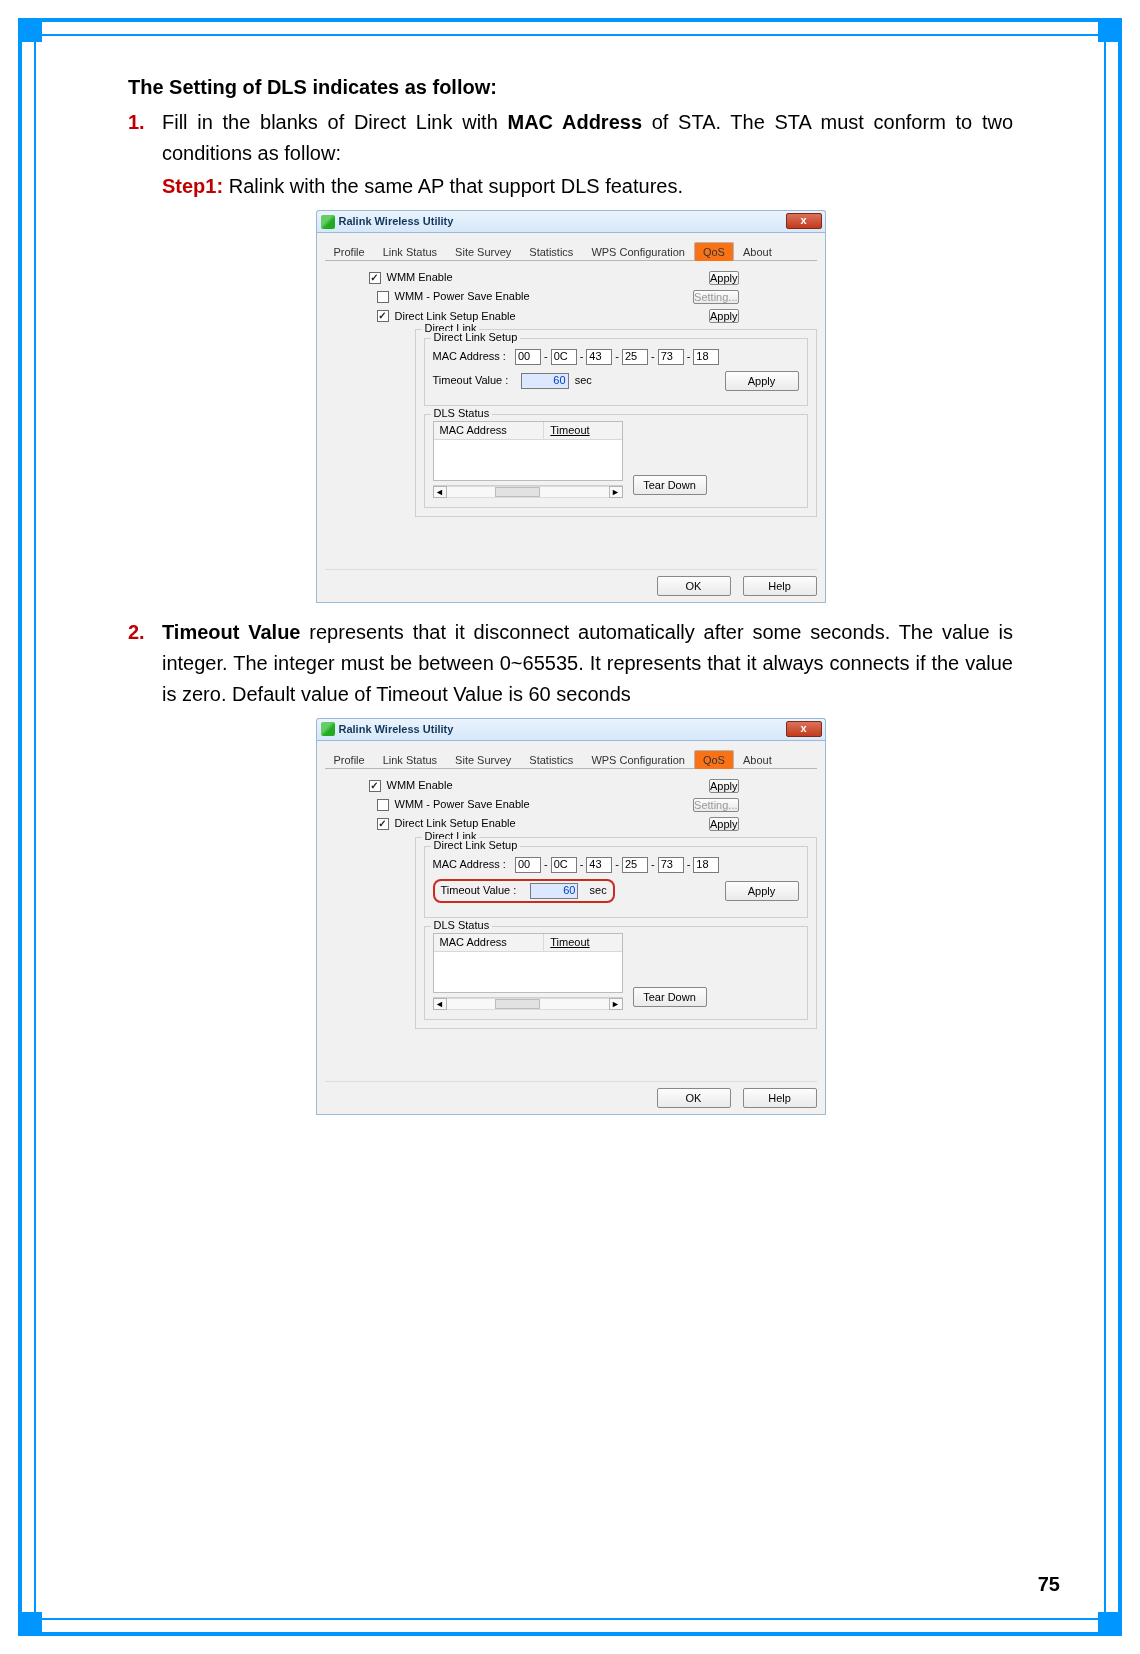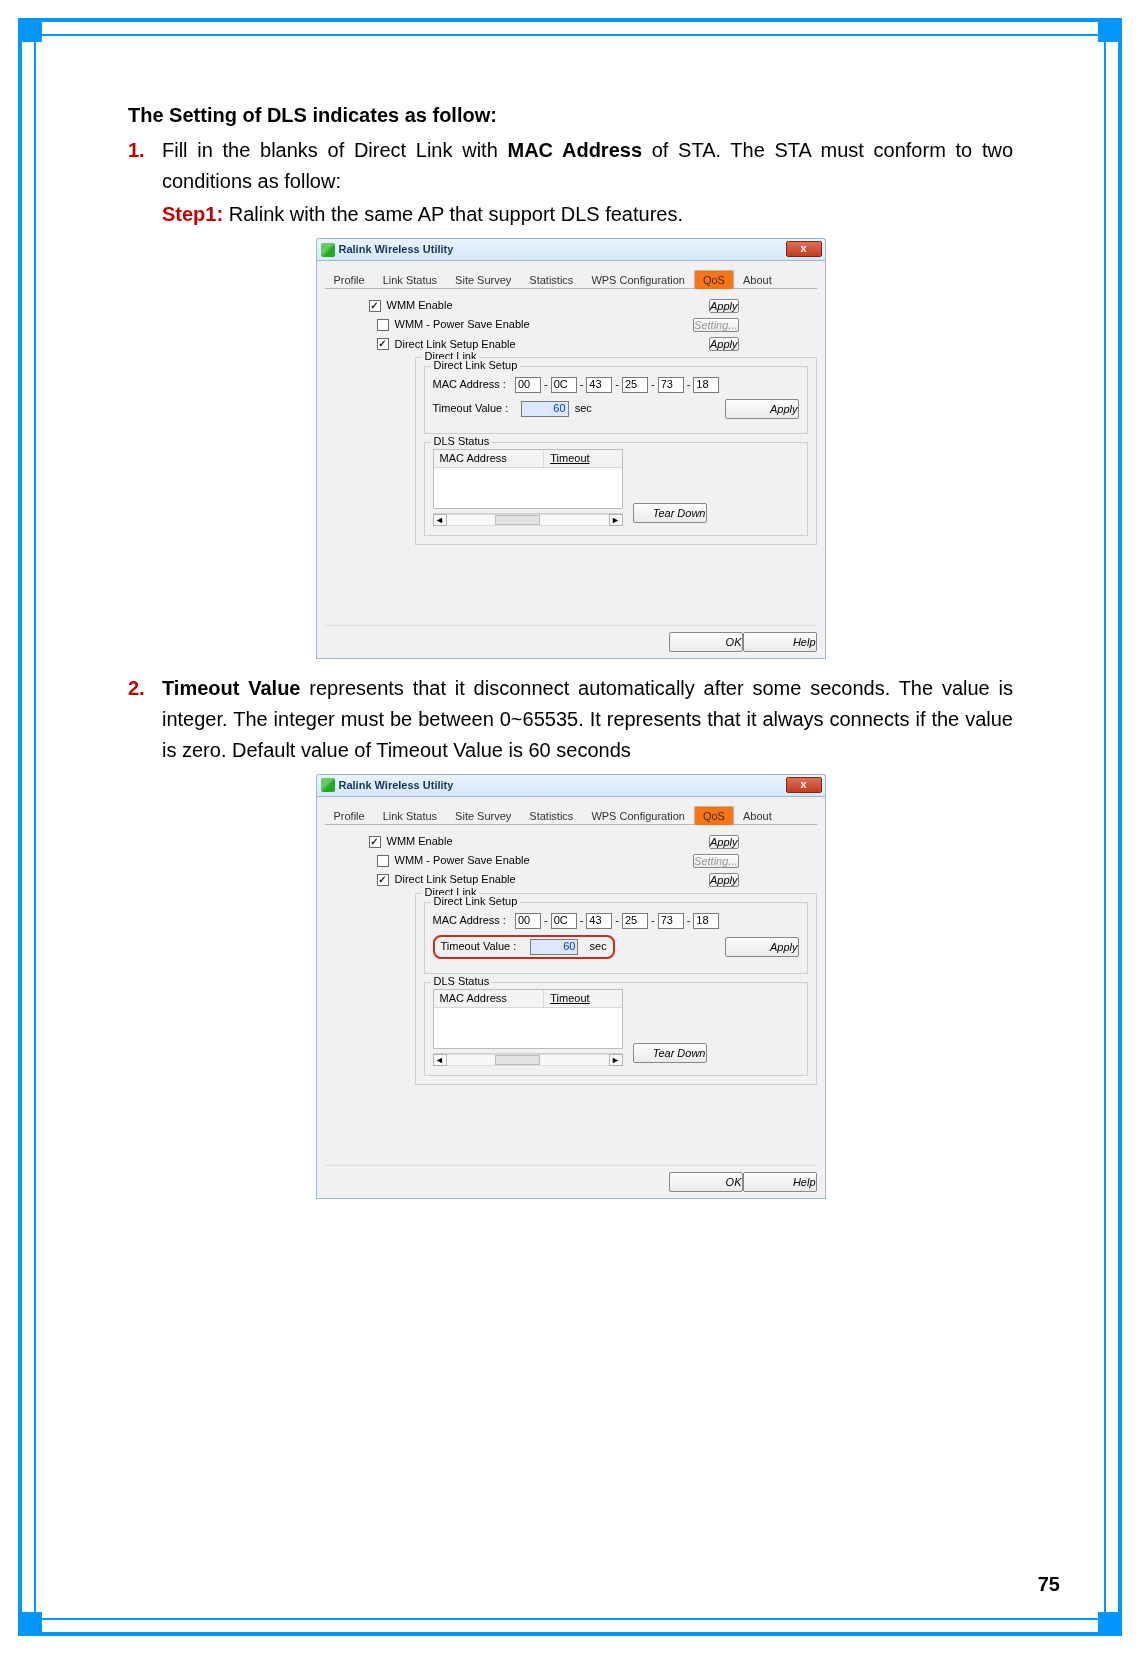--- a/index.html
+++ b/index.html
@@ -24,21 +24,21 @@
   .corner {
     position: absolute; width: 24px; height: 24px; background: #0096ff;
   }
   .corner.tl { left: 18px; top: 18px; }
   .corner.tr { right: 18px; top: 18px; }
   .corner.bl { left: 18px; bottom: 18px; }
   .corner.br { right: 18px; bottom: 18px; }
 
   .page {
     position: absolute;
-    left: 128px; top: 100px; width: 885px;
+    left: 128px; top: 72px; width: 885px;
     font-size: 20px; line-height: 1.55;
     color: #000;
   }
   .heading { font-weight: bold; margin-bottom: 4px; }
   .list-item { display: flex; margin-top: 2px; }
   .list-num { color: #c00000; font-weight: bold; width: 34px; flex-shrink:0; }
   .list-body { flex: 1; text-align: justify; }
   .sub { margin-left: 34px; margin-top: 2px; }
   .step-lbl { color: #c00000; font-weight: bold; }
   .bold { font-weight: bold; }
@@ -104,23 +104,22 @@
   .indent1 { margin-left: 44px; }
   .indent2 { margin-left: 52px; }
   .chk {
     width: 12px; height: 12px; border: 1px solid #6a6a6a; background:#fff;
     margin-right: 6px; display:inline-flex; align-items:center; justify-content:center;
     font-size:10px; font-weight:bold; color:#222;
   }
   .dbtn {
     width: 74px; height: 20px;
     border: 1px solid #888; background: linear-gradient(#fdfdfd,#eaeaea);
-    text-align: right; font-size: 11px; line-height: 18px;
+    text-align: center; font-size: 11px; line-height: 18px;
     border-radius: 2px;
-    font-style: italic;
   }
   .dbtn.disabled { color:#999; }
   .btncol { position: absolute; right: 78px; }
   .qos-area { position: relative; }
   .fieldset {
     border: 1px solid #cfcfcf; padding: 6px 8px 8px 8px; margin-top: 2px;
     position: relative;
   }
   .fieldset > .legend {
     position: absolute; top: -8px; left: 6px;
@@ -149,22 +148,22 @@
   .tbl .hdr div:last-child { flex:1; border-right:none;text-decoration:underline;}
   .scroll {
     border-top:1px solid #cfcfcf; height:14px; margin-top:4px;
     display:flex; align-items:center; background:#f1f1f1;
   }
   .scroll .arr { width:14px; height:12px; border:1px solid #b4b4b4; background:#fafafa; font-size:9px; text-align:center; line-height:10px;}
   .scroll .track { flex:1; height:12px; border-top:1px solid #dcdcdc; border-bottom:1px solid #dcdcdc; position:relative; background:#f8f8f8;}
   .scroll .thumb { position:absolute; left:30%; width:28%; top:0; bottom:0; background:#e2e2e2; border:1px solid #bcbcbc;}
   .dls-flex { display:flex; gap:10px; align-items:flex-start; }
   .dialog-footer {
-    border-top:1px solid #dcdcdc; margin-top: 80px; padding-top:6px;
-    display:flex; justify-content:flex-end; 
+    border-top:1px solid #dcdcdc; margin-top: 52px; padding-top:6px;
+    display:flex; justify-content:flex-end; gap:12px;
   }
   .dialog-footer .dbtn { width: 74px; }
   .pagenum {
     position:absolute; right: 80px; bottom: 58px;
     font-weight:bold; font-size:20px;margin-left:32px;
   }
 </style>
 </head>
 <body>
 

